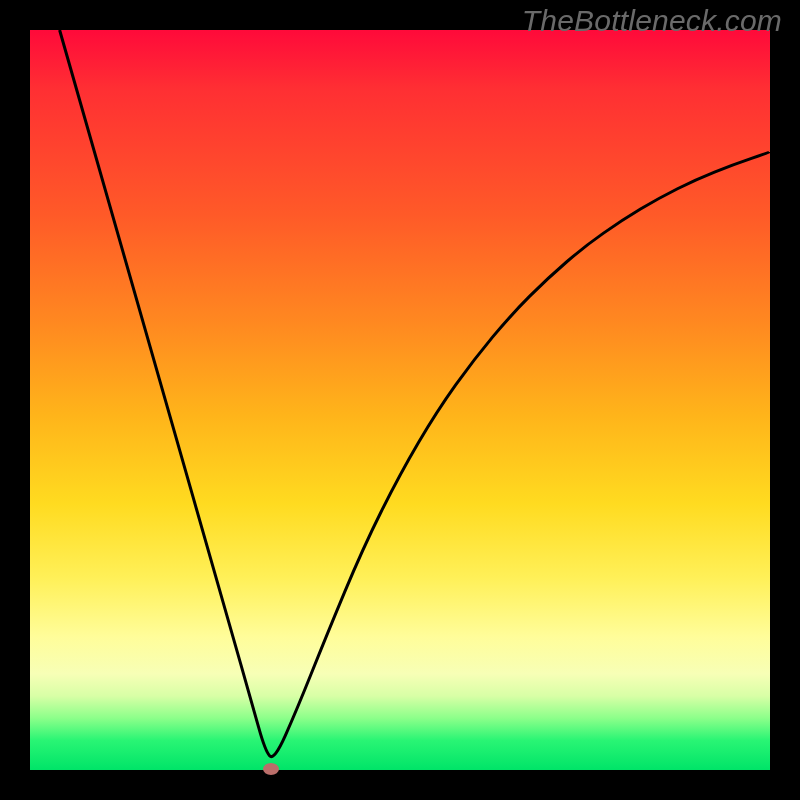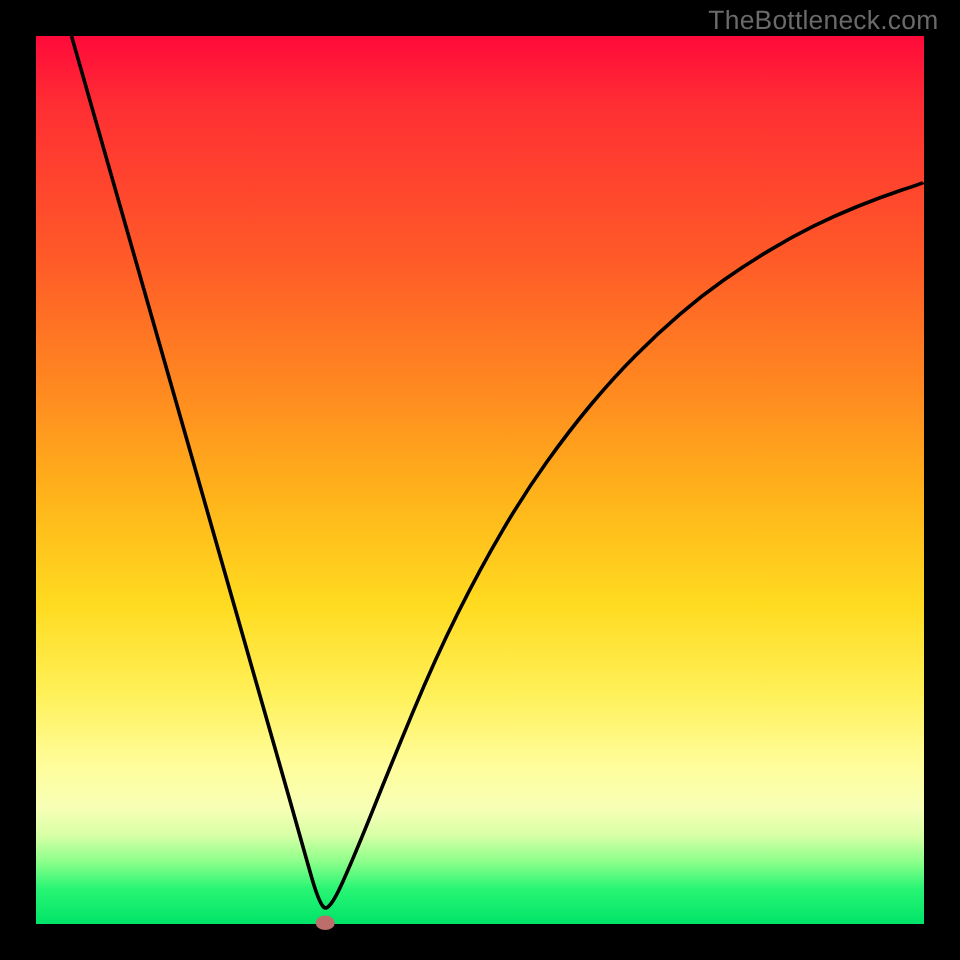--- a/index.html
+++ b/index.html
@@ -15,24 +15,25 @@
     position: relative;
     width: 800px;
     height: 800px;
     background: #000;
   }
   .watermark {
     position: absolute;
     top: 4px;
     right: 18px;
     color: #6a6a6a;
-    font-size: 22px;
+    font-size: 30px;
     letter-spacing: 0.2px;
     font-weight: 400;
     z-index: 5;
+    font-style: italic;
   }
   .plot-area {
     position: absolute;
     left: 30px;
     top: 30px;
     width: 740px;
     height: 740px;
     
     background: linear-gradient(
       to bottom,

